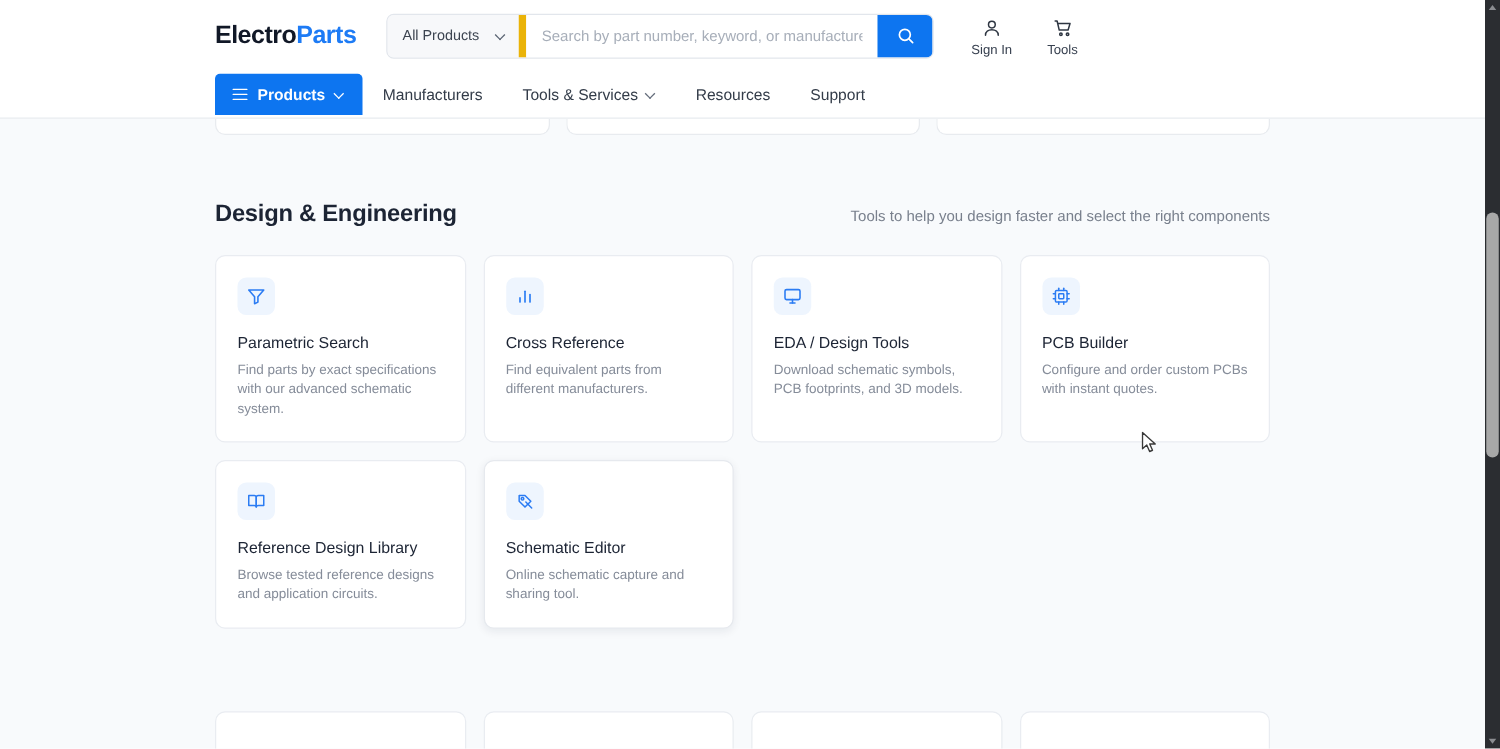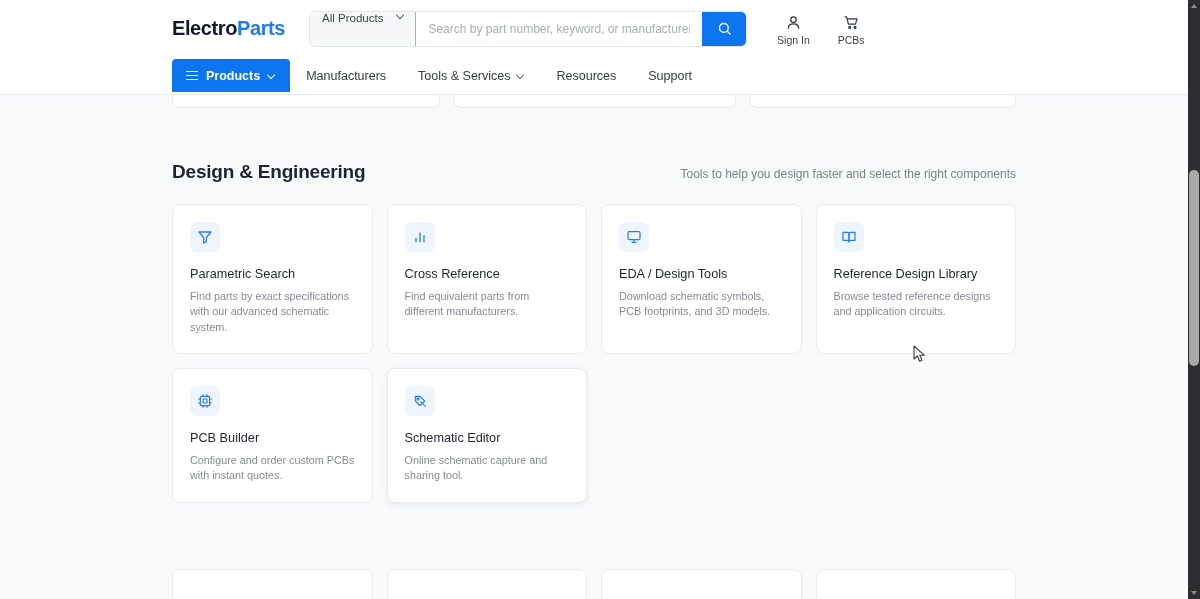--- a/index.html
+++ b/index.html
@@ -41,26 +41,26 @@
     display: flex; align-items: stretch;
     margin-left: 24px;
     height: 36px;
     width: 438px;
     border: 1px solid #e2e6ec;
     border-radius: 6px;
     overflow: hidden;
     background: #f7f8fa;
   }
   .cat-select {
-    display: flex; gap: 14px;
+    display: flex; align-items: center; gap: 14px;
     padding: 0 10px 0 12px;
     font-size: 11.5px;
     color: #3c4450;
     background: #f7f8fa;
-    border-right: 1px solid #eab308;
+    border-right: 6px solid #eab308;
     white-space: nowrap;
   }
   .chev { width: 8px; height: 8px; position: relative; display:inline-block; }
   .chev::after {
     content:""; position:absolute; left:0; top:0px;
     width:5px; height:5px;
     border-right:1.4px solid #5a6372; border-bottom:1.4px solid #5a6372;
     transform: rotate(45deg);
   }
   .search-input {
@@ -297,21 +297,21 @@
               <path d="M4.8 20c0-3.8 3.2-6.2 7.2-6.2s7.2 2.4 7.2 6.2"></path>
           </svg>
           <span>Sign In</span>
         </div>
         <div class="hdr-action">
           <svg width="17" height="17" viewBox="0 0 24 24" fill="none" stroke="#2e3642" stroke-width="1.7" stroke-linecap="round" stroke-linejoin="round">
             <path d="M3 4h2.2l2.4 10.2h10l2.2-7.4H6.2"></path>
               <circle cx="9.5" cy="19" r="1.4"></circle>
               <circle cx="17" cy="19" r="1.4"></circle>
           </svg>
-          <span>PCBs</span>
+          <span>Tools</span>
         </div>
       </div>
     </div>
 
     <div class="nav">
       <div class="products-btn">
         <span class="burger">
             <i></i>
             <i></i>
             <i></i>
@@ -376,31 +376,20 @@
         <div class="tool-card">
           <div class="icon-box">
             <svg width="16" height="16" viewBox="0 0 24 24" fill="none" stroke="#2b7cf3" stroke-width="1.9" stroke-linecap="round" stroke-linejoin="round">
               <rect x="3" y="4" width="18" height="12" rx="1.8"></rect>
                 <line x1="9" y1="20" x2="15" y2="20"></line>
                 <line x1="12" y1="16" x2="12" y2="20"></line>
             </svg>
           </div>
           <div class="tool-title">EDA / Design Tools</div>
           <div class="tool-desc">Download schematic symbols, PCB footprints, and 3D models.</div>
-        </div>
-
-        <div class="tool-card">
-          <div class="icon-box">
-            <svg width="16" height="16" viewBox="0 0 24 24" fill="none" stroke="#2b7cf3" stroke-width="1.8" stroke-linecap="round" stroke-linejoin="round">
-              <path d="M3 5h6.5c1.4 0 2.5 1 2.5 2.2V19c0-1-1.1-1.8-2.5-1.8H3z"></path>
-              <path d="M21 5h-6.5C13.1 5 12 6 12 7.2V19c0-1 1.1-1.8 2.5-1.8H21z"></path>
-            </svg>
-          </div>
-          <div class="tool-title">Reference Design Library</div>
-          <div class="tool-desc">Browse tested reference designs and application circuits.</div>
         </div>
 
         <div class="tool-card">
           <div class="icon-box">
             <svg width="16" height="16" viewBox="0 0 24 24" fill="none" stroke="#2b7cf3" stroke-width="1.8" stroke-linecap="round">
               <rect x="5" y="5" width="14" height="14" rx="1.5"></rect>
                 <rect x="9" y="9" width="6" height="6" rx="0.8"></rect>
               <line x1="9" y1="2.5" x2="9" y2="5"></line>
                 <line x1="15" y1="2.5" x2="15" y2="5"></line>
               <line x1="9" y1="19" x2="9" y2="21.5"></line>
@@ -408,20 +397,31 @@
               <line x1="2.5" y1="9" x2="5" y2="9"></line>
                 <line x1="2.5" y1="15" x2="5" y2="15"></line>
               <line x1="19" y1="9" x2="21.5" y2="9"></line>
                 <line x1="19" y1="15" x2="21.5" y2="15"></line>
             </svg>
           </div>
           <div class="tool-title">PCB Builder</div>
           <div class="tool-desc">Configure and order custom PCBs with instant quotes.</div>
         </div>
 
+        <div class="tool-card">
+          <div class="icon-box">
+            <svg width="16" height="16" viewBox="0 0 24 24" fill="none" stroke="#2b7cf3" stroke-width="1.8" stroke-linecap="round" stroke-linejoin="round">
+              <path d="M3 5h6.5c1.4 0 2.5 1 2.5 2.2V19c0-1-1.1-1.8-2.5-1.8H3z"></path>
+              <path d="M21 5h-6.5C13.1 5 12 6 12 7.2V19c0-1 1.1-1.8 2.5-1.8H21z"></path>
+            </svg>
+          </div>
+          <div class="tool-title">Reference Design Library</div>
+          <div class="tool-desc">Browse tested reference designs and application circuits.</div>
+        </div>
+
         <div class="tool-card hovered">
           <div class="icon-box">
             <svg width="16" height="16" viewBox="0 0 24 24" fill="none" stroke="#2b7cf3" stroke-width="1.8" stroke-linecap="round" stroke-linejoin="round">
               <path d="M12 19 5 12 5 5l7 0 7 7z"></path>
                 <circle cx="9" cy="9" r="1.6"></circle>
                 <line x1="13" y1="13" x2="20" y2="20"></line>
             </svg>
           </div>
           <div class="tool-title">Schematic Editor</div>
           <div class="tool-desc">Online schematic capture and sharing tool.</div>

